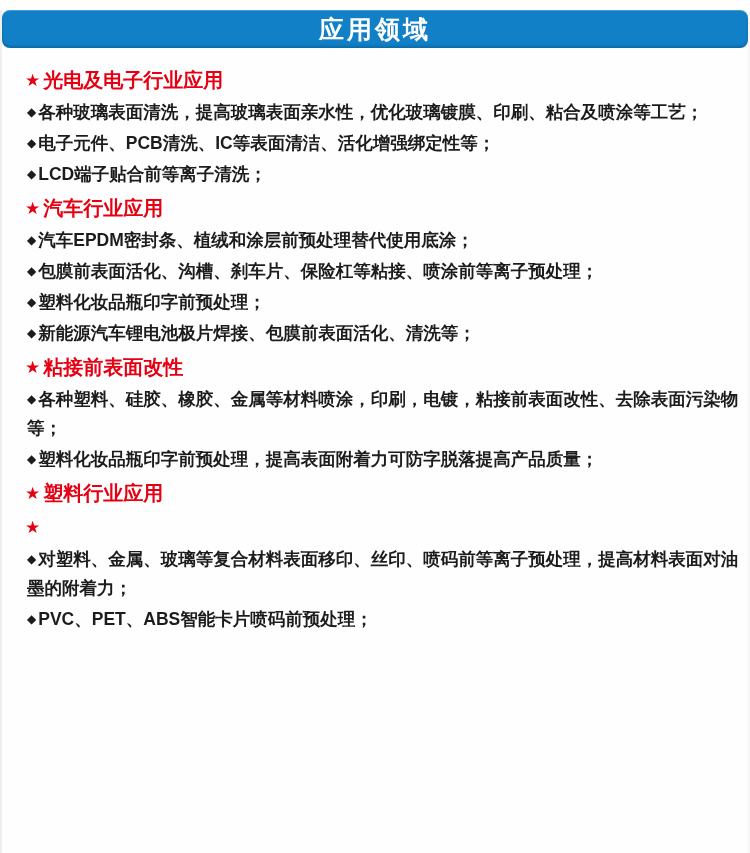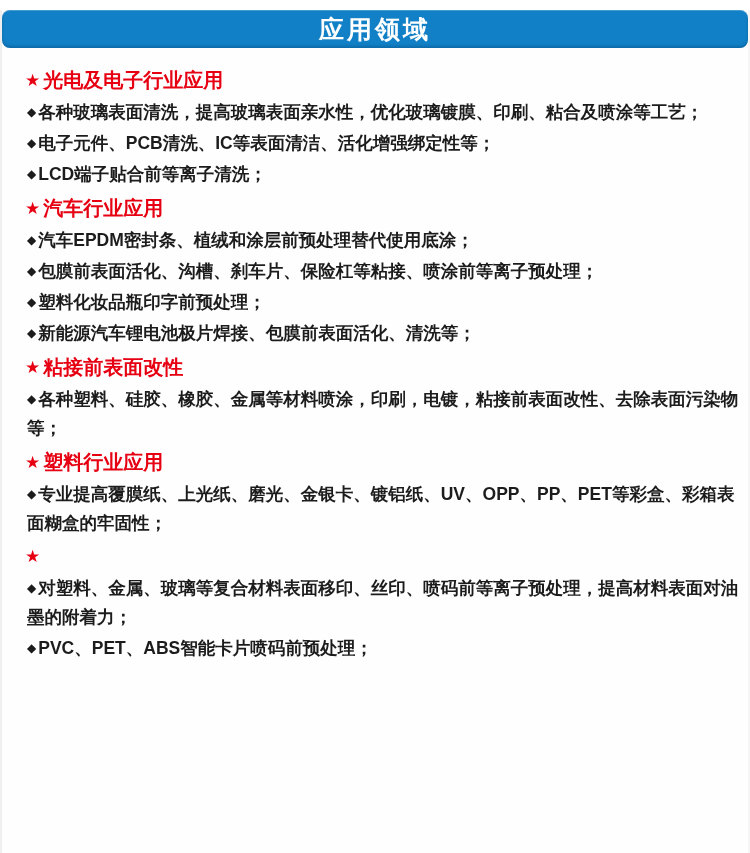--- a/index.html
+++ b/index.html
@@ -93,27 +93,27 @@
         <p class="bullet"><span class="diamond">◆</span><span>包膜前表面活化、沟槽、刹车片、保险杠等粘接、喷涂前等离子预处理；</span></p>
         <p class="bullet"><span class="diamond">◆</span><span>塑料化妆品瓶印字前预处理；</span></p>
         <p class="bullet"><span class="diamond">◆</span><span>新能源汽车锂电池极片焊接、包膜前表面活化、清洗等；</span></p>
       </section>
       <section>
         <h2 class="section-heading">
           <span class="star">★</span>
           <span>粘接前表面改性</span>
         </h2>
         <p class="bullet"><span class="diamond">◆</span><span>各种塑料、硅胶、橡胶、金属等材料喷涂，印刷，电镀，粘接前表面改性、去除表面污染物等；</span></p>
+        <p class="bullet"><span class="diamond">◆</span><span>塑料化妆品瓶印字前预处理，提高表面附着力可防字脱落提高产品质量；</span></p>
       </section>
       <section>
         <h2 class="section-heading">
           <span class="star">★</span>
           <span>塑料行业应用</span>
         </h2>
-        <p class="bullet"><span class="diamond">◆</span><span>专业提高覆膜纸、上光纸、磨光、金银卡、镀铝纸、UV、OPP、PP、PET等彩盒、彩箱表面糊盒的牢固性；</span></p>
       </section>
       <section>
         <h2 class="section-heading">
           <span class="star">★</span>
         </h2>
         <p class="bullet"><span class="diamond">◆</span><span>对塑料、金属、玻璃等复合材料表面移印、丝印、喷码前等离子预处理，提高材料表面对油墨的附着力；</span></p>
         <p class="bullet"><span class="diamond">◆</span><span>PVC、PET、ABS智能卡片喷码前预处理；</span></p>
       </section>
     </div>
 </div>

